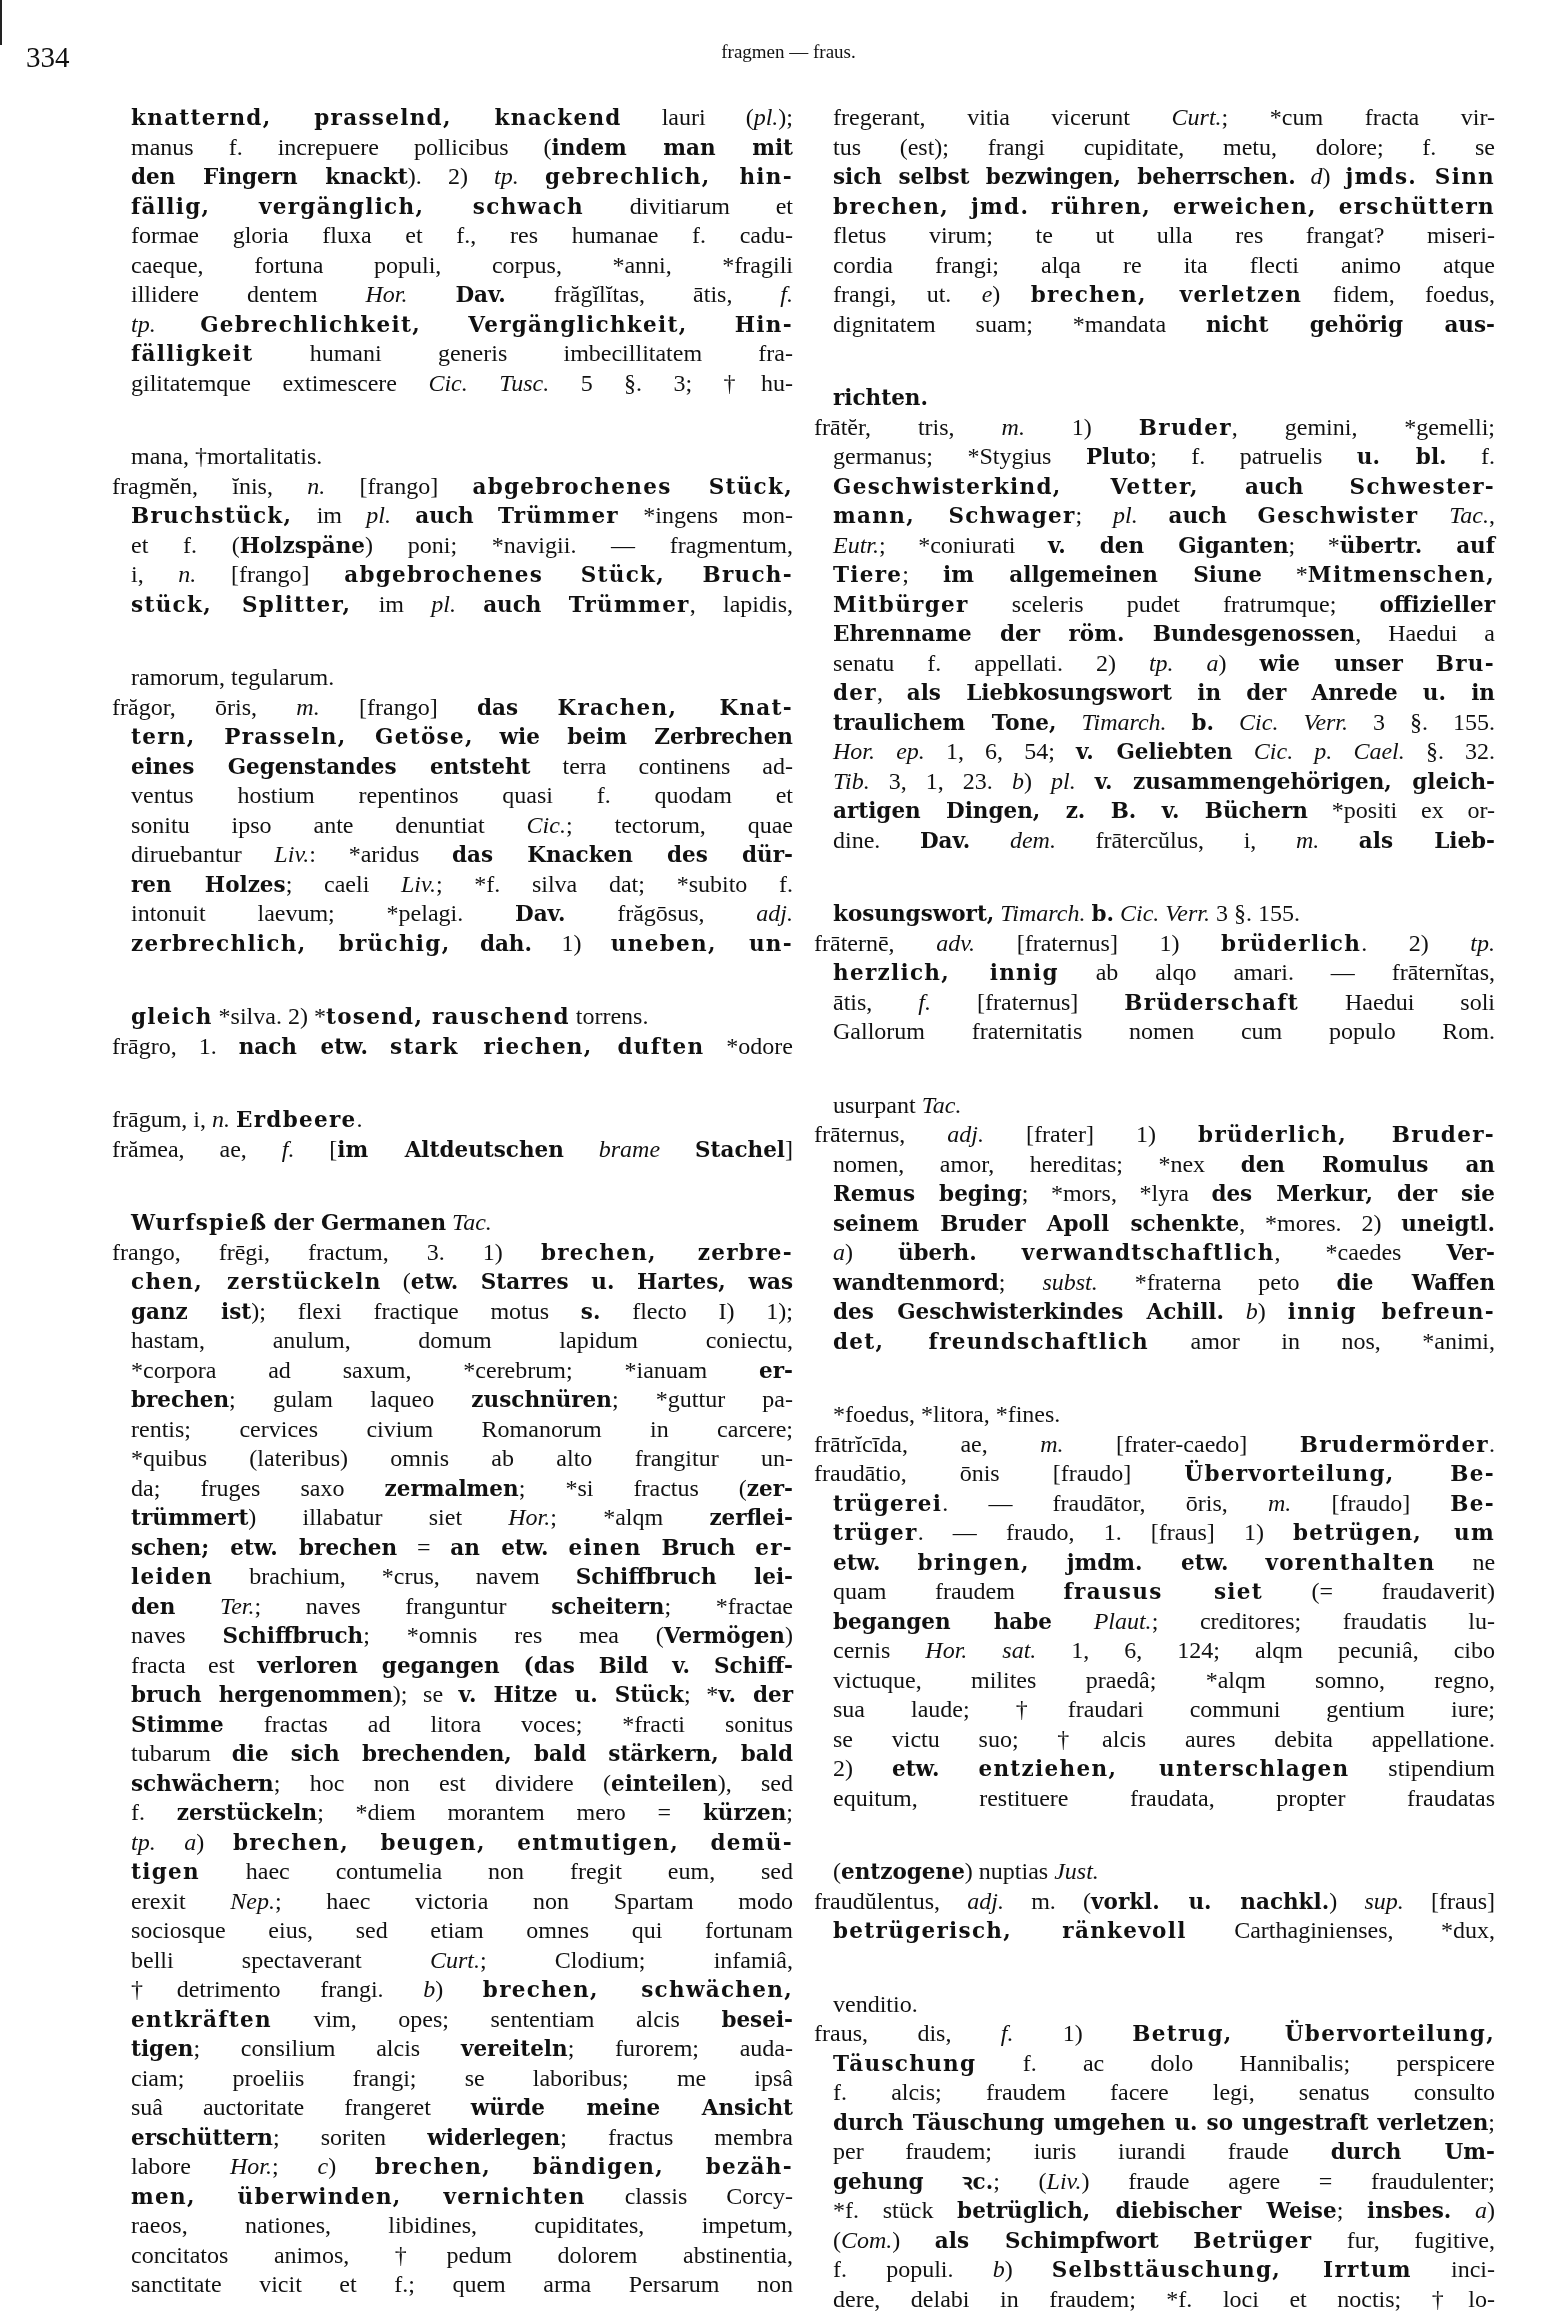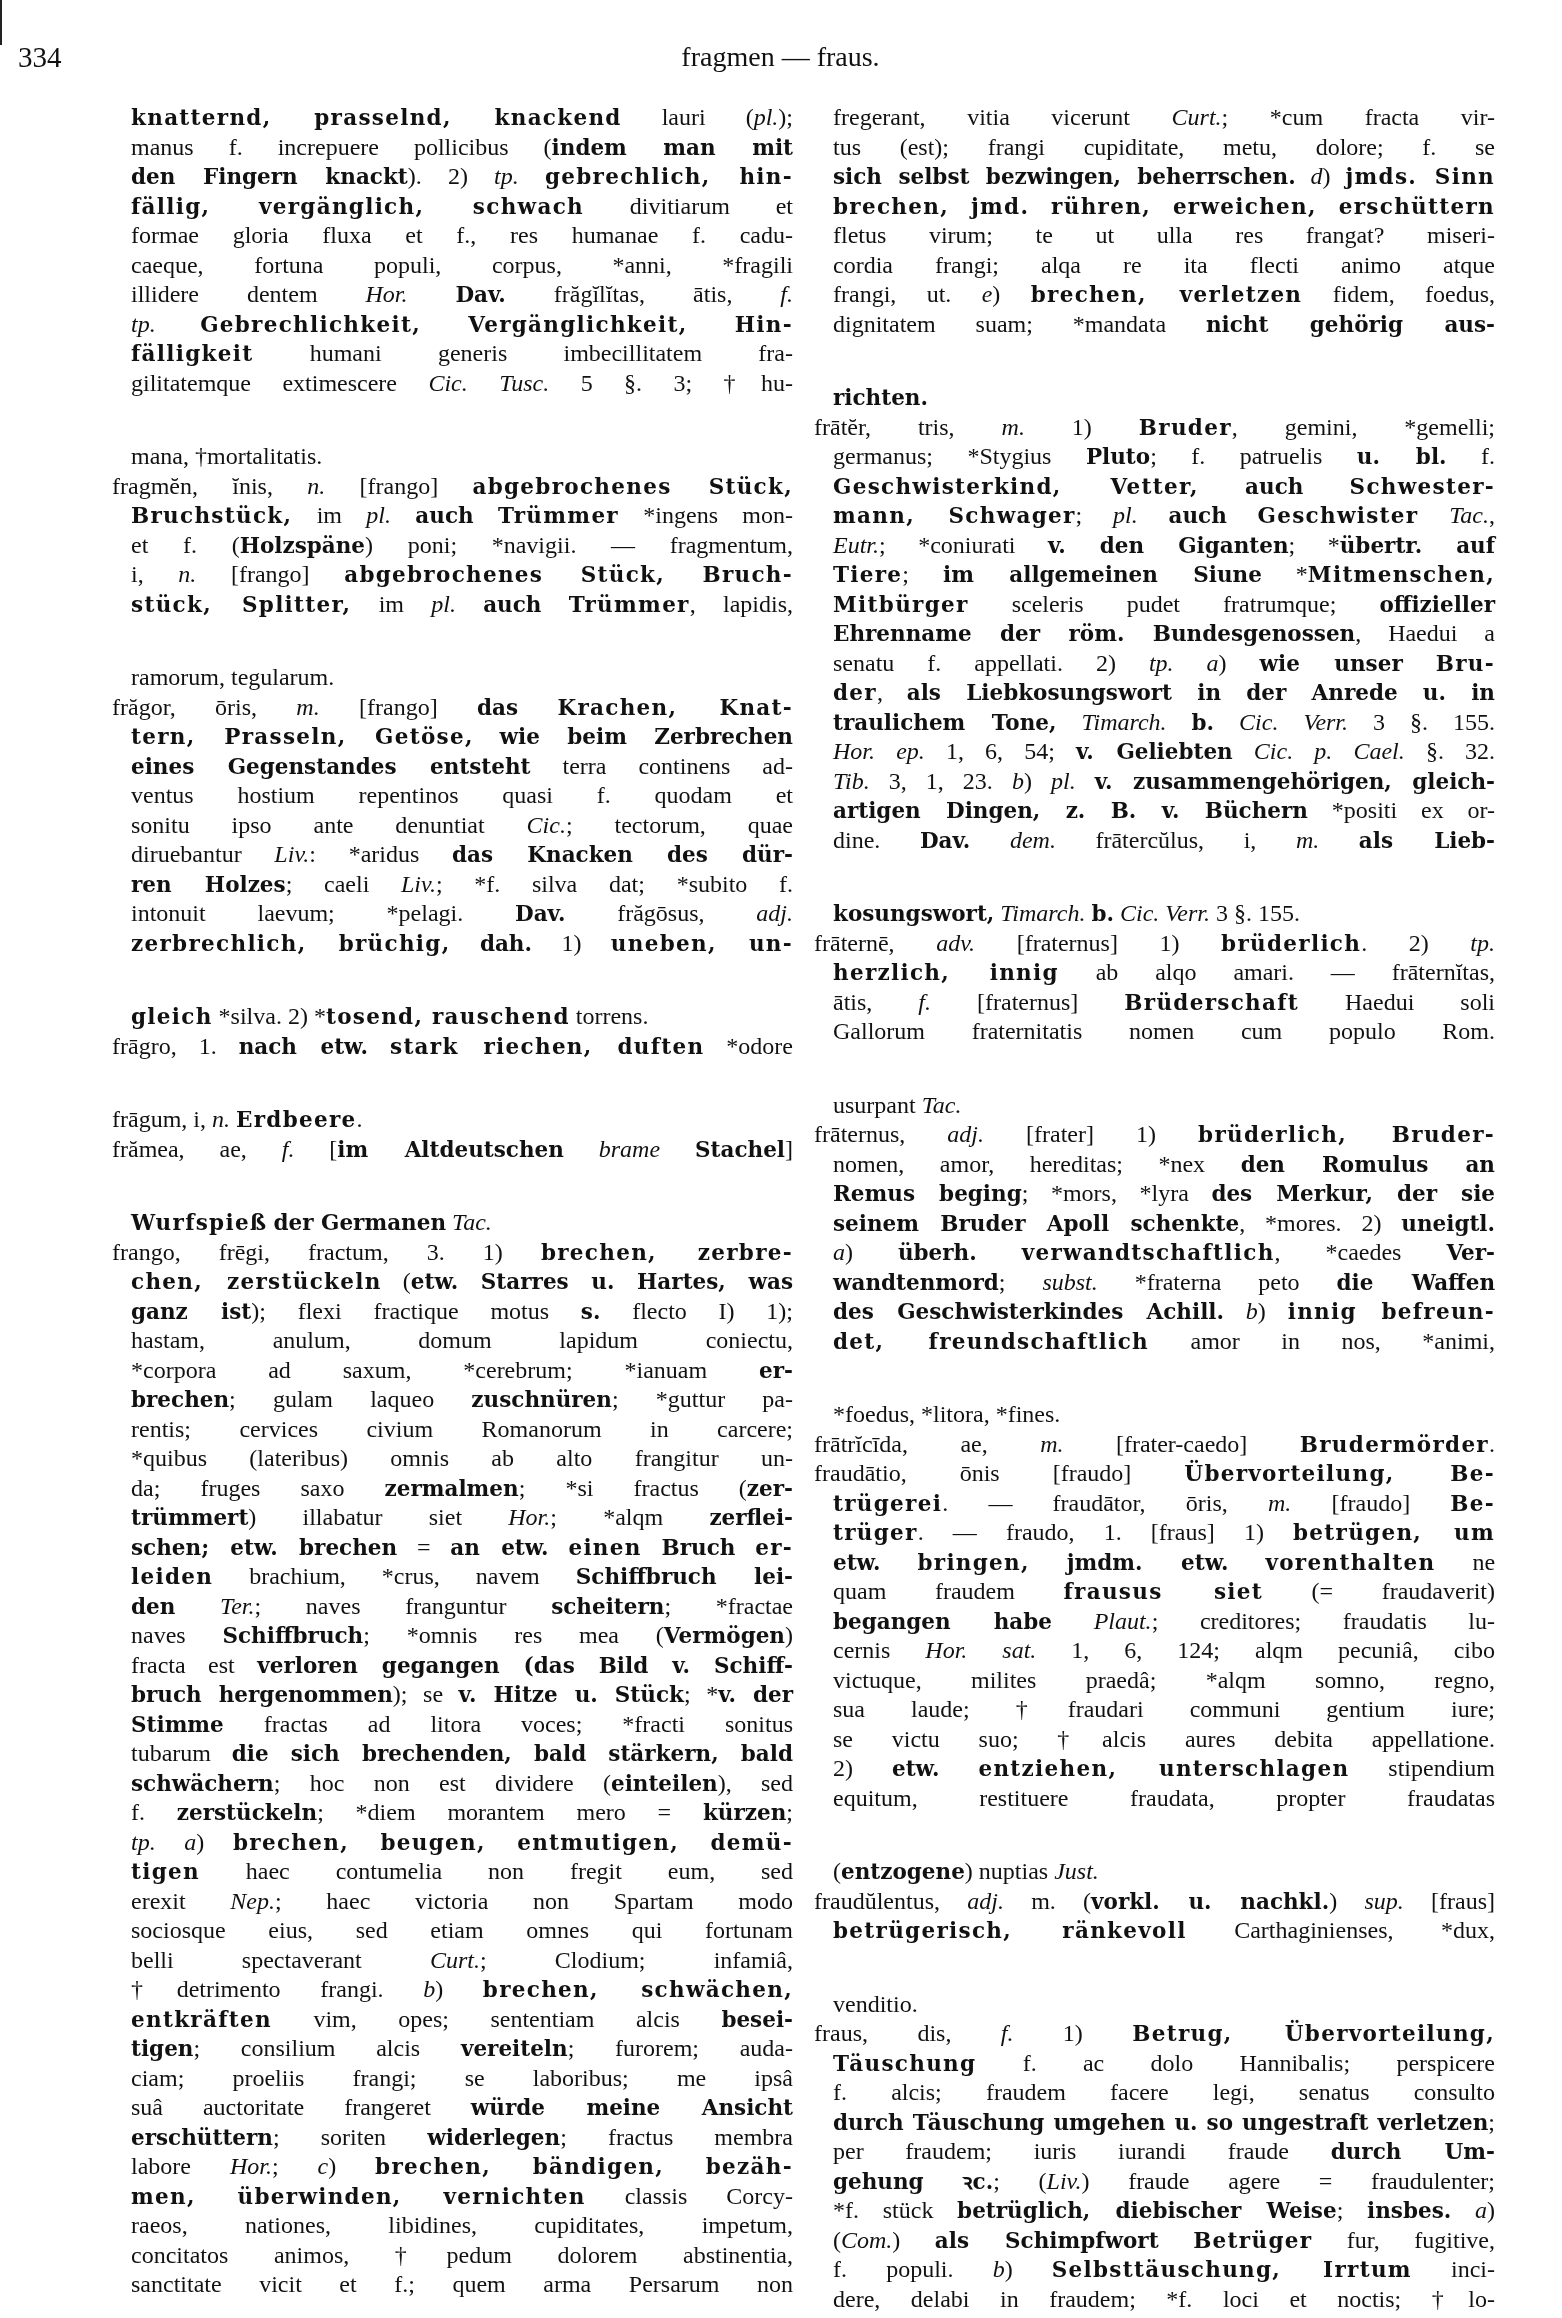--- a/index.html
+++ b/index.html
@@ -1,21 +1,21 @@
 <!DOCTYPE html>
 <html style="font-size:13.8px"><head>
 <meta charset="utf-8">
 <style>
   html, body { margin: 0; padding: 0; background: #ffffff; }
   body { width: 1562px; height: 2319px; position: relative; overflow: hidden;
          font-family: "Liberation Serif", "DejaVu Serif", serif; color: #111; }
   .edge-mark { position: absolute; left: 0; top: 0; width: 1.7px; height: 45px; background: #222; }
-  .header { position: absolute; top: 41px; left: 18px; width: 1413px; height: 34px; }
+  .header { position: absolute; top: 41px; left: 26px; width: 1413px; height: 34px; }
   .page-num { position: absolute; left: 0; top: 0; font-size: 29px; letter-spacing: 0px; }
-  .running-head { position: absolute; left: 0; right: 0; top: 0; text-align: center; font-size: 28px; padding-left: 112px; }
+  .running-head { position: absolute; left: 0; right: 0; top: 0; text-align: center; font-size: 19px; padding-left: 112px; }
   .column { position: absolute; top: 103px; width: 681px; }
   #col-left { left: 112px; }
   #col-right { left: 814px; }
   .line { height: 29.5px; line-height: 29.5px; font-size: 24px; white-space: nowrap;
           text-align: justify; text-align-last: justify; overflow: visible; }
   .line.last { text-align-last: left; margin-top: 44px; }
   .line.indent { padding-left: 19px; }
   .line.head { padding-left: 0; }
   .r-b { font-weight: normal; }
   .r-i { font-style: italic; }

